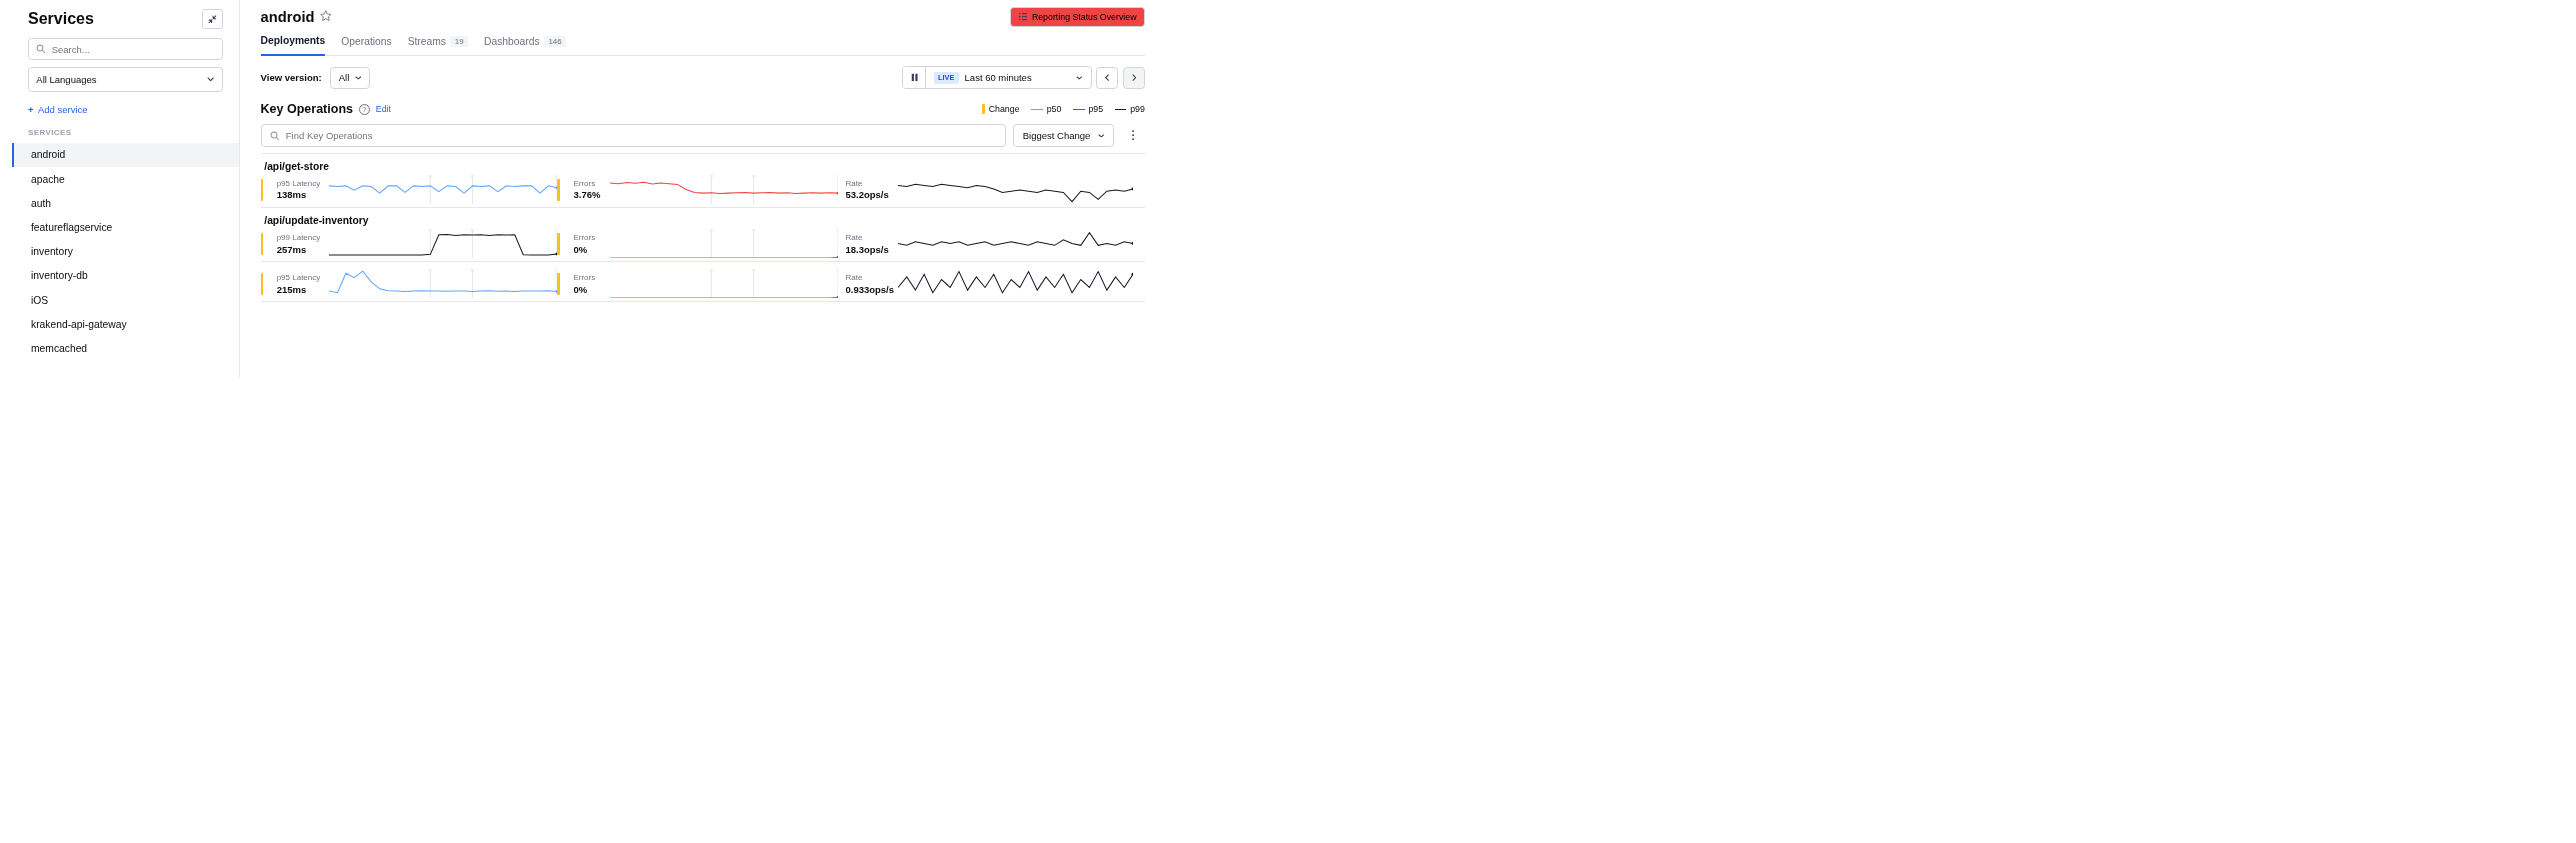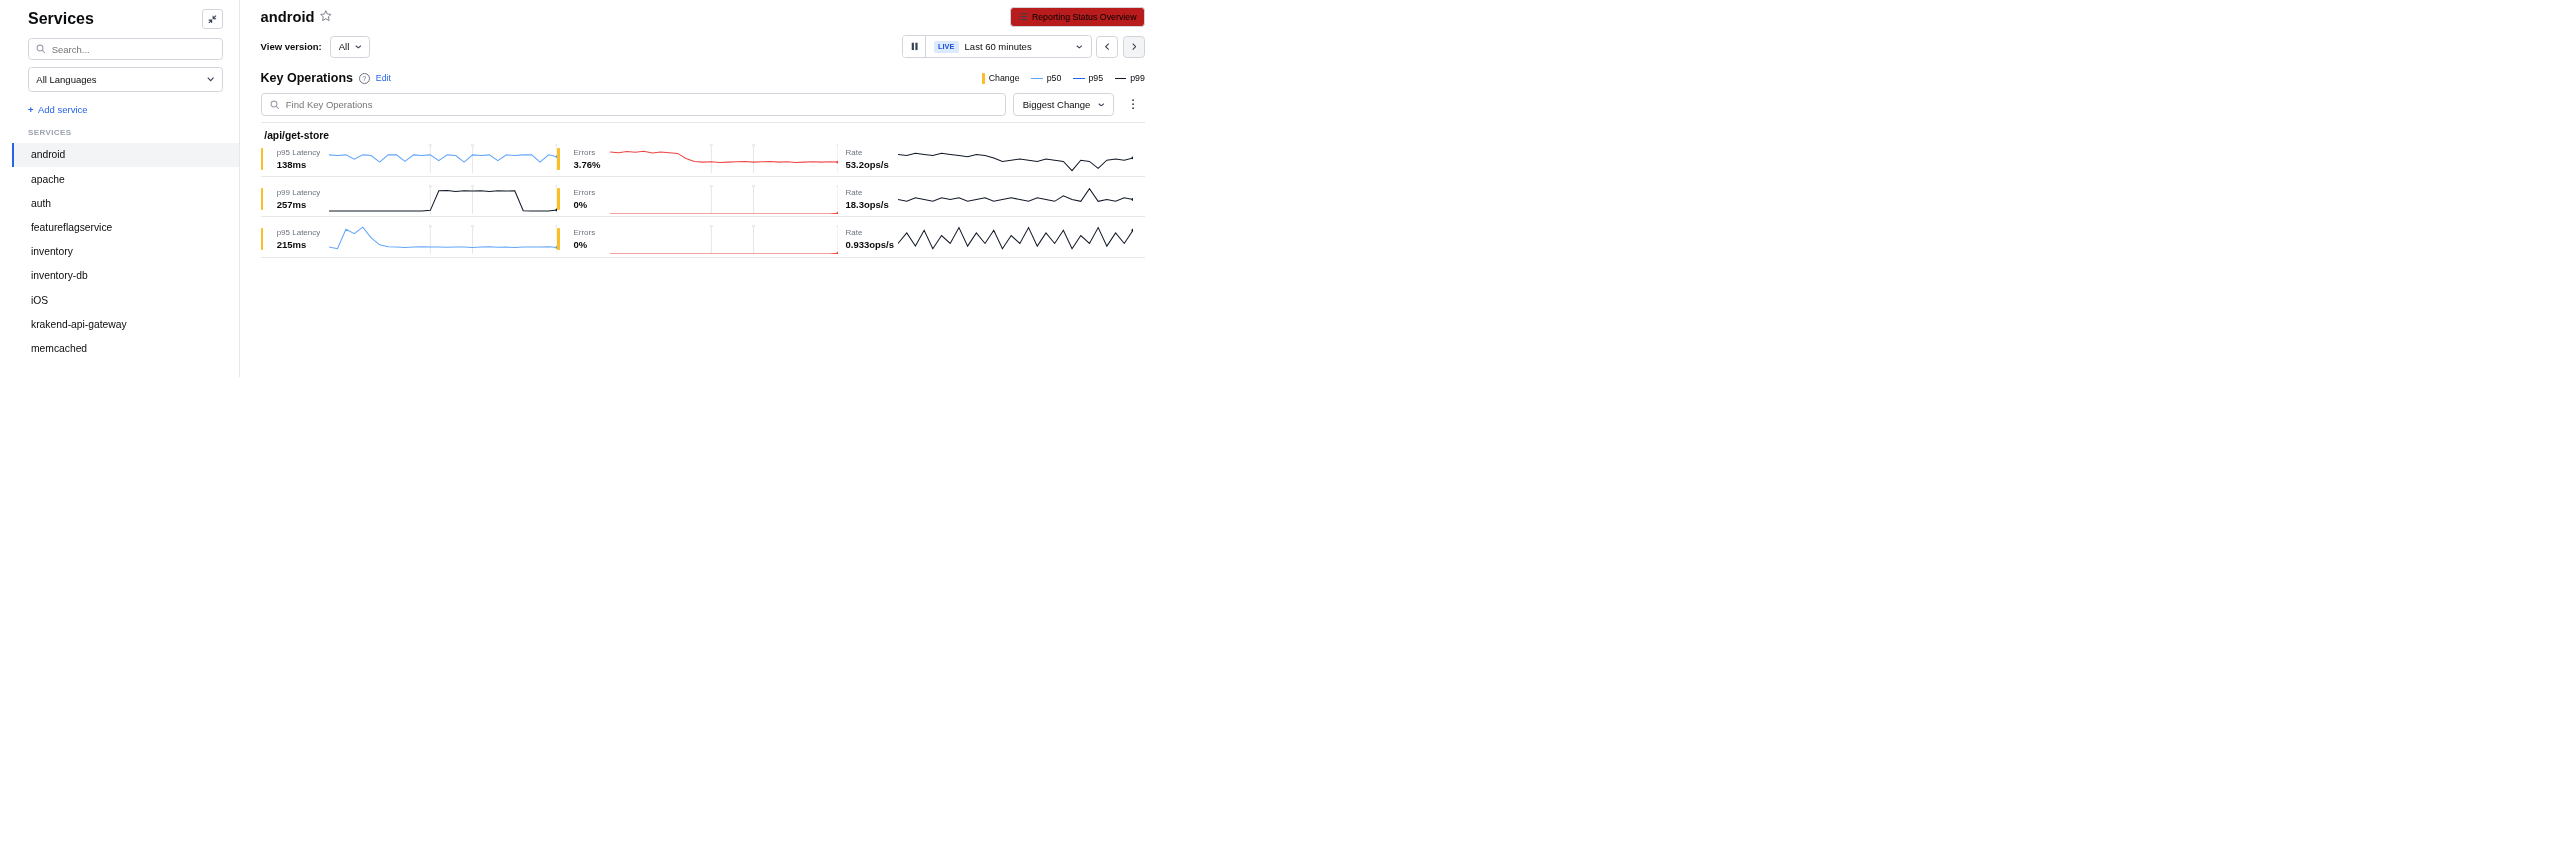--- a/index.html
+++ b/index.html
@@ -21,21 +21,21 @@
 .service-list { display: flex; flex-direction: column; }
 .service-item { padding: 6.6px 19px; font-size: 10.3px; cursor: pointer; }
 .service-item.active { background: #f3f4f6; border-left: 2.2px solid #2563eb; padding-left: 17px; font-weight: 500; }
 
 
 .main { flex: 1; padding: 7.3px 13.2px 0 20.6px; display: flex; flex-direction: column; overflow: hidden; }
 .page-header { display: flex; align-items: center; justify-content: space-between; margin-bottom: 8.8px; }
 .page-title-wrap { display: flex; align-items: center; gap: 5.9px; }
 .page-title { font-size: 14.7px; font-weight: 700; }
 .star-btn { width: 13.2px; height: 13.2px; cursor: pointer; color: #6b7280; }
-.report-btn { border: 0.7px solid #d1d5db; border-radius: 3.7px; padding: 3.7px 7.3px; font-size: 8.8px; background: #b91c1c; display: flex; align-items: center; gap: 4.4px; cursor: pointer; }
+.report-btn { border: 0.7px solid #d1d5db; border-radius: 3.7px; padding: 3.7px 7.3px; font-size: 8.8px; background: #ef4444; display: flex; align-items: center; gap: 4.4px; cursor: pointer; }
 
 .tabs { display: flex; gap: 16px; border-bottom: 0.7px solid #e5e7eb; margin-bottom: 10.3px; }
 .tab { padding: 0 0 7.3px; font-size: 10.3px; color: #6b7280; cursor: pointer; display: flex; align-items: center; gap: 4.4px; }
 .tab.active { color: #111827; font-weight: 600; border-bottom: 2.2px solid #2563eb; margin-bottom: -0.7px; }
 .tab-badge { background: #f3f4f6; color: #6b7280; font-size: 8px; padding: 0.7px 4.4px; border-radius: 2.2px; font-weight: 500; }
 
 .controls-row { display: flex; align-items: center; justify-content: space-between; margin-bottom: 13.2px; }
 .ctrl-left { display: flex; align-items: center; gap: 8.8px; }
 .view-label { font-size: 9.5px; font-weight: 600; }
 .all-select { border: 0.7px solid #d1d5db; border-radius: 3.7px; padding: 4.4px 7.3px; display: flex; align-items: center; gap: 5.9px; cursor: pointer; font-size: 9.5px; }
@@ -144,20 +144,36 @@
             <line x1="4" y1="1" x2="12" y2="1" stroke="#374151" stroke-width="1.5"></line>
             <line x1="0" y1="5" x2="2" y2="5" stroke="#374151" stroke-width="1.5"></line>
             <line x1="4" y1="5" x2="12" y2="5" stroke="#374151" stroke-width="1.5"></line>
             <line x1="0" y1="9" x2="2" y2="9" stroke="#374151" stroke-width="1.5"></line>
             <line x1="4" y1="9" x2="12" y2="9" stroke="#374151" stroke-width="1.5"></line>
           </svg>
         <span>Reporting Status Overview</span>
       </button>
     </div>
 
+    <div class="tabs" id="tabs">
+        <div class="tab active">
+          <span>Deployments</span>
+        </div>
+        <div class="tab">
+          <span>Operations</span>
+        </div>
+        <div class="tab">
+          <span>Streams</span>
+          <span class="tab-badge">19</span>
+        </div>
+        <div class="tab">
+          <span>Dashboards</span>
+          <span class="tab-badge">146</span>
+        </div>
+      </div>
 
     <div class="controls-row">
       <div class="ctrl-left">
         <span class="view-label">View version:</span>
         <div class="all-select">
           <span>All</span>
           <svg class="chev" width="6.6" height="3.7" viewBox="0 0 9 5">
               <path d="M1 1 L4.5 4 L8 1" stroke="#374151" stroke-width="1.4" fill="none"></path>
             </svg>
         </div>
@@ -280,20 +296,21 @@
         <span class="metric-label">Rate</span>
         <span class="metric-value">53.2ops/s</span>
       </div>
       <div class="chart-cell" style="width:235px"><svg viewBox="0 0 320 40" preserveAspectRatio="none">
                 <path d="M0.0,14.4 L11.9,16.0 L23.7,12.8 L35.6,14.4 L47.4,16.0 L59.3,12.8 L71.1,14.4 L83.0,16.0 L94.8,17.6 L106.7,14.4 L118.5,16.0 L130.4,19.2 L142.2,24.0 L154.1,22.4 L165.9,20.8 L177.8,22.4 L189.6,24.0 L201.5,20.8 L213.3,22.4 L225.2,24.0 L237.0,36.8 L248.9,22.4 L260.7,24.0 L272.6,33.6 L284.4,22.4 L296.3,20.8 L308.1,22.4 L320.0,19.2" stroke="#111827" stroke-width="1.4" fill="none"></path>
                 <circle cx="320" cy="19.2" r="2" fill="#111827"></circle>
               </svg></div>
     </div>
         </div>
         <div class="op-row">
+    <div class="op-name">/api/update-inventory</div>
     <div class="op-body">
       <div class="change-bar"></div>
       <div class="metric-cell lat-cell">
         <span class="metric-label">p99 Latency</span>
         <span class="metric-value">257ms</span>
       </div>
       <div class="chart-cell"><svg viewBox="0 0 310 40" preserveAspectRatio="none">
                 <line x1="137.77777777777777" y1="0" x2="137.77777777777777" y2="40" stroke="#d1d5db" stroke-width="0.8"></line>
                 <circle cx="137.77777777777777" cy="1.5" r="1.5" fill="#fff" stroke="#d1d5db" stroke-width="0.8"></circle>
                 <line x1="195.1851851851852" y1="0" x2="195.1851851851852" y2="40" stroke="#d1d5db" stroke-width="0.8"></line>

